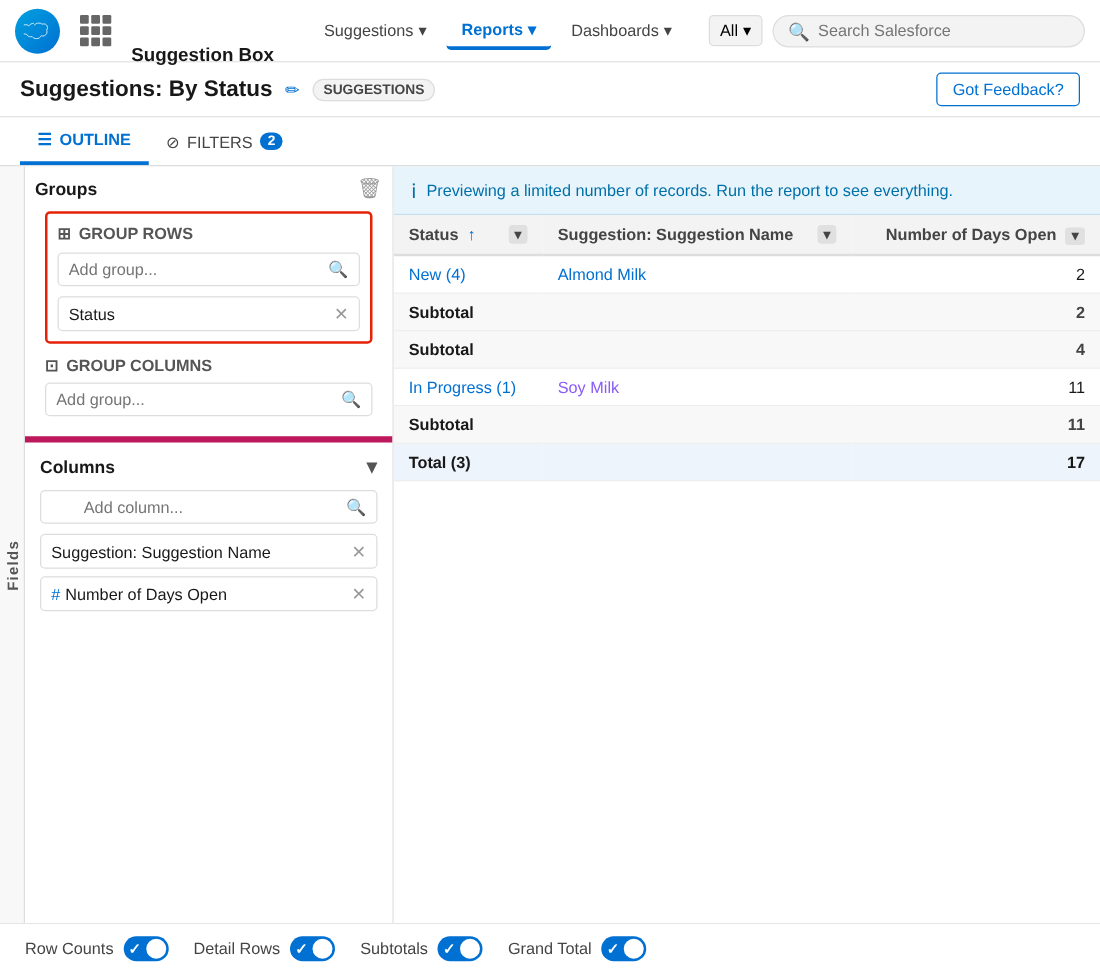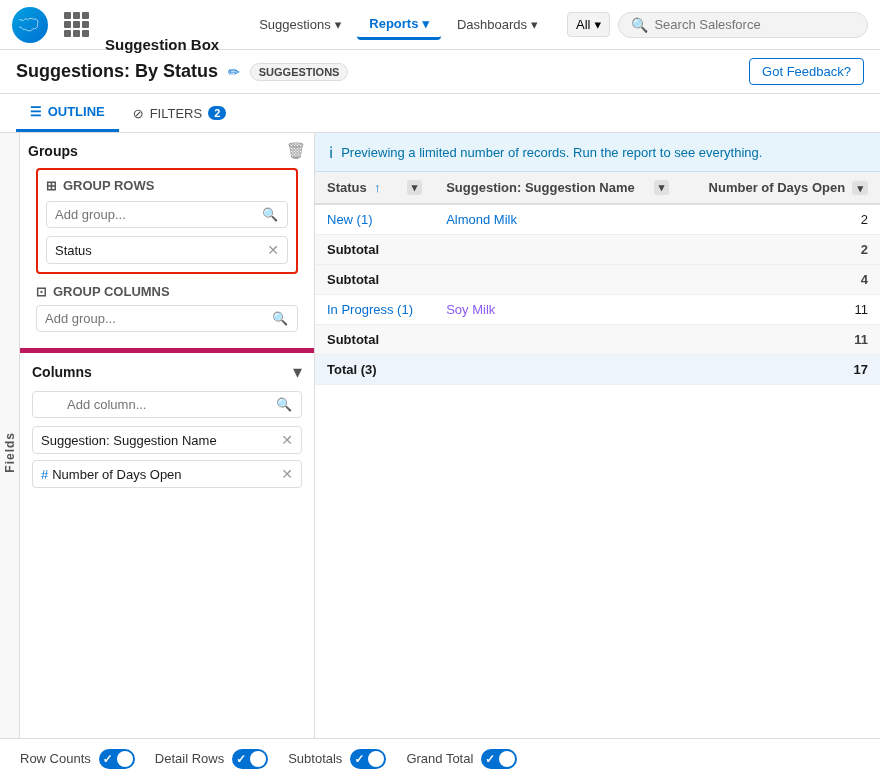--- a/index.html
+++ b/index.html
@@ -430,21 +430,21 @@
             <span class="filter-btn">▾</span>
           </th>
           <th style="text-align:right;">
             <span>Number of Days Open</span>
             <span class="filter-btn" style="float:none;margin-left:4px;">▾</span>
           </th>
         </tr>
       </thead>
       <tbody id="report-body">
           <tr>
-            <td><span style="color:#0070d2;cursor:pointer;">New (1)</span></td>
+            <td><span style="color:#0070d2;cursor:pointer;">New (4)</span></td>
             <td><span style="color:#0070d2;cursor:pointer;">Almond Milk</span></td>
             <td style="text-align: right;">2</td>
           </tr>
           <tr class="subtotal">
             <td>Subtotal</td>
             <td></td>
             <td style="text-align: right;">2</td>
           </tr>
           <tr class="subtotal">
             <td>Subtotal</td>

